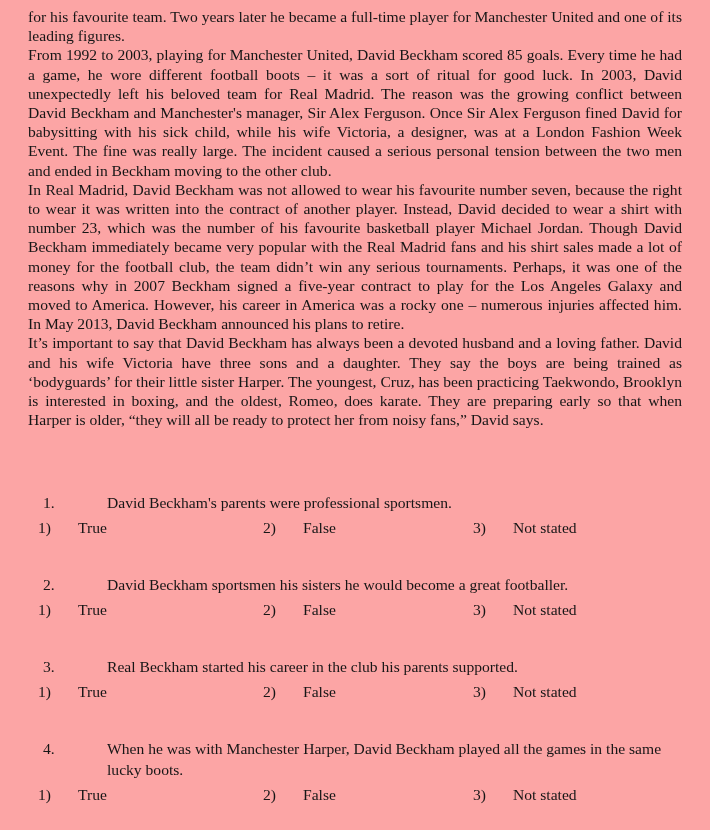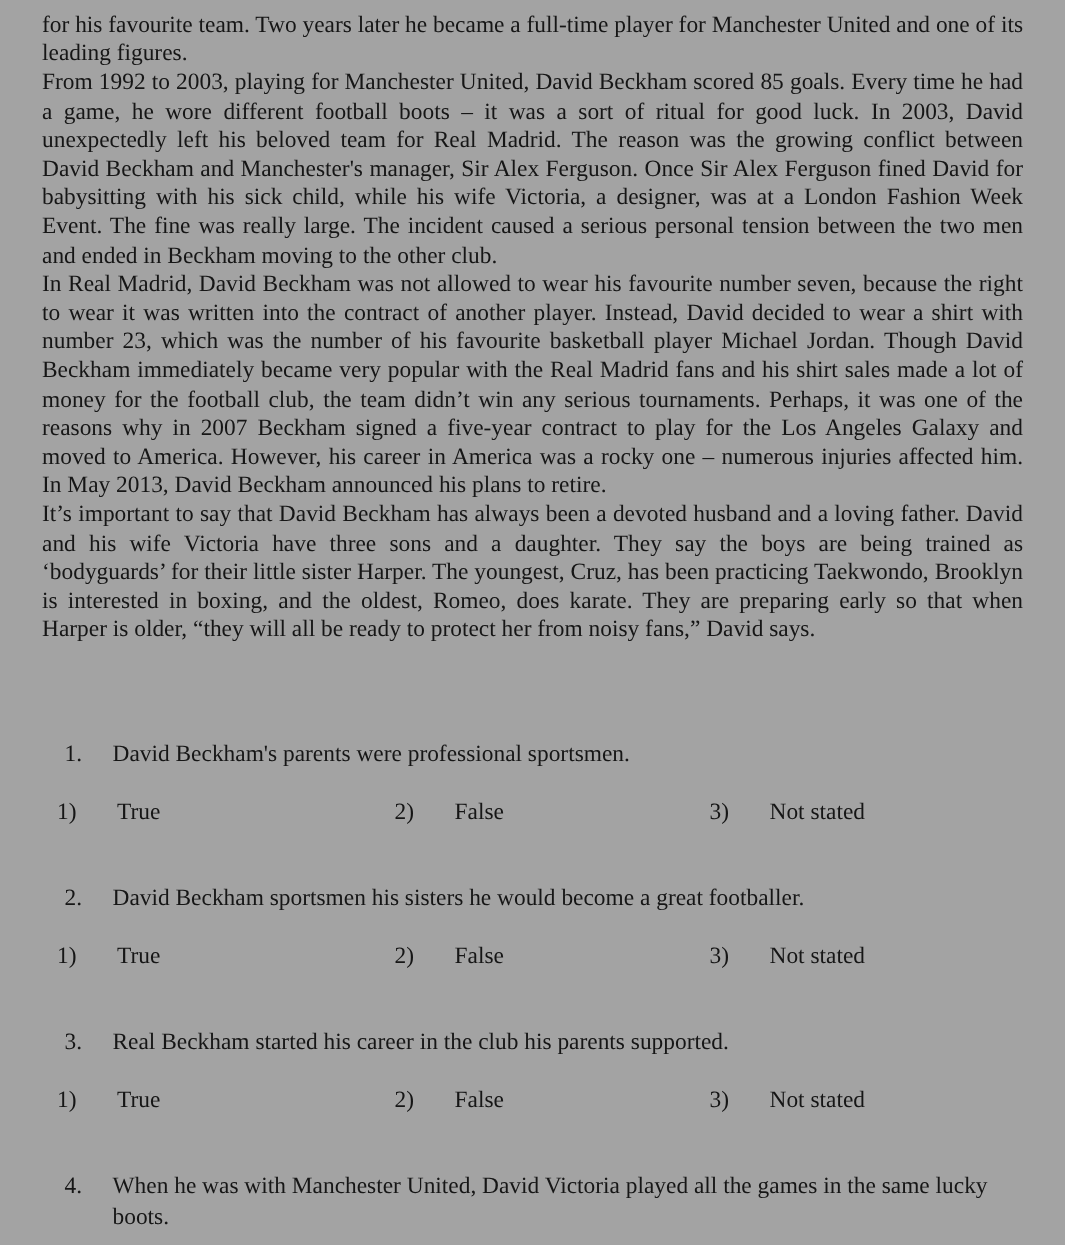--- a/index.html
+++ b/index.html
@@ -4,21 +4,21 @@
 <style>
   html, body {
     margin: 0;
     padding: 0;
     background: #ffffff;
   }
   .page {
     position: relative;
     width: 710px;
     height: 830px;
-    background: #a3a3a3;
+    background: #fca5a5;
     font-family: "Liberation Serif", "DejaVu Serif", serif;
     color: #161616;
     overflow: hidden;
   }
   .article {
     position: absolute;
     top: 7px;
     left: 28px;
     right: 28px;
     font-size: 15.6px;
@@ -42,26 +42,27 @@
   .q-line {
     display: flex;
     padding-left: 15px;
     line-height: 21px;
   }
   .q-num {
     flex: 0 0 32px;
   }
   .q-text {
     flex: 1 1 auto;
+    margin-left: 32px;
   }
   .opt-row {
     display: grid;
     grid-template-columns: 225px 210px 1fr;
     padding-left: 10px;
-    margin-top: 18px;
+    margin-top: 4px;
     line-height: 21px;
   }
   .opt-num {
     display: inline-block;
     width: 40px;
   }
 </style>
 </head>
 <body>
 
@@ -126,21 +127,21 @@
         </div>
         <div class="opt">
           <span class="opt-num">3)</span><span class="opt-label">Not stated</span>
         </div>
       </div>
     </div>
 
     <div class="question">
       <div class="q-line">
         <span class="q-num">4.</span>
-        <span class="q-text">When he was with Manchester United, David Victoria played all the games in the same lucky boots.</span>
+        <span class="q-text">When he was with Manchester Harper, David Beckham played all the games in the same lucky boots.</span>
       </div>
       <div class="opt-row">
         <div class="opt">
           <span class="opt-num">1)</span><span class="opt-label">True</span>
         </div>
         <div class="opt">
           <span class="opt-num">2)</span><span class="opt-label">False</span>
         </div>
         <div class="opt">
           <span class="opt-num">3)</span><span class="opt-label">Not stated</span>

